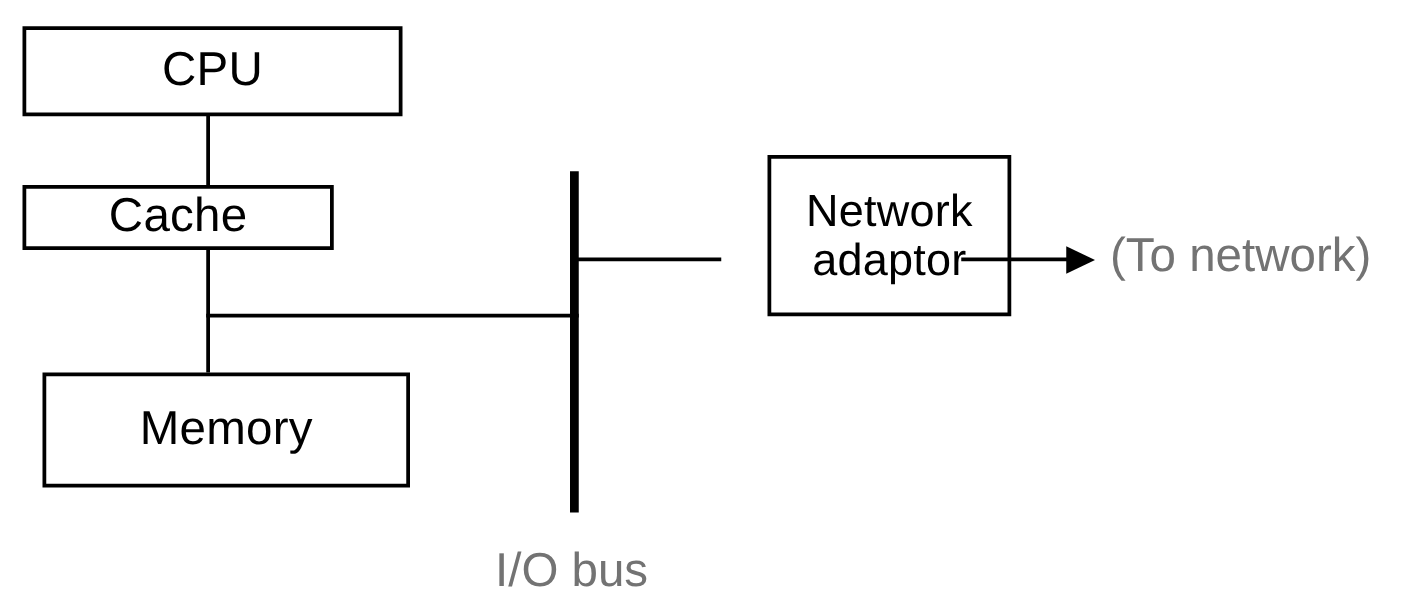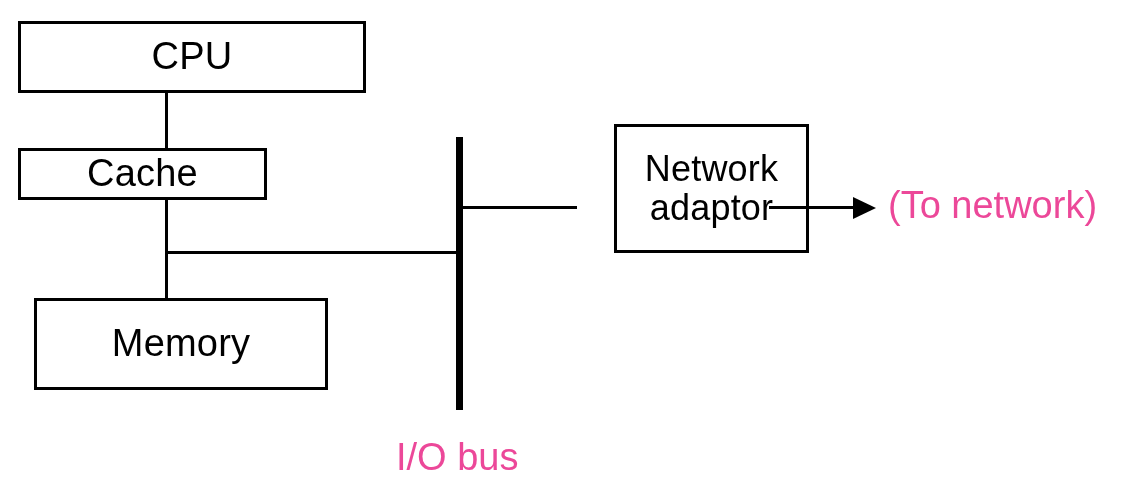--- a/index.html
+++ b/index.html
@@ -25,21 +25,21 @@
     display: flex;
     align-items: center;
     justify-content: center;
     text-align: center;
     color: #000000;
     font-family: "Liberation Sans", sans-serif;
     font-size: 38px;
     line-height: 1.08;
     letter-spacing: 0.2px;
   }
-  #box-cpu    { left: 18px;  top: 21px;  width: 348px; height: 72px; }
+  #box-cpu    { left: 18px;  top: 21px;  width: 304px; height: 72px; }
   #box-cache  { left: 18px;  top: 148px; width: 249px; height: 52px; }
   #box-memory { left: 18px;  top: 298px; width: 294px; height: 92px; margin-left: 16px; }
   #box-network-adaptor {
     left: 575px; top: 124px; width: 195px; height: 129px;
     font-size: 36px;
     margin-left: 39px;
   }
   .connector {
     position: absolute;
     background: #000000;
@@ -77,21 +77,21 @@
     top: 197px;
     width: 0;
     height: 0;
     border-top: 11px solid transparent;
     border-bottom: 11px solid transparent;
     border-left: 23px solid #000000;
   }
 
   .caption {
     position: absolute;
-    color: #ec4899;
+    color: #737373;
     font-family: "Liberation Sans", sans-serif;
     white-space: nowrap;
   }
   #label-io-bus {
     left: 396px;
     top: 436px;
     font-size: 38px;
   }
   #label-to-network {
     left: 888px;

